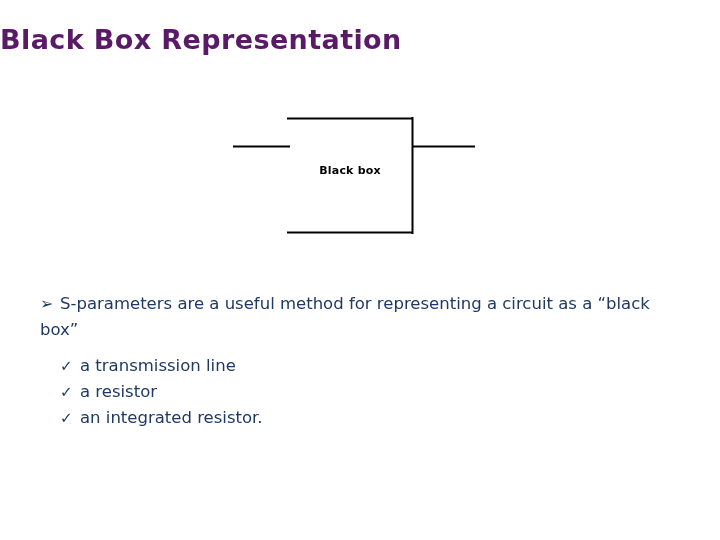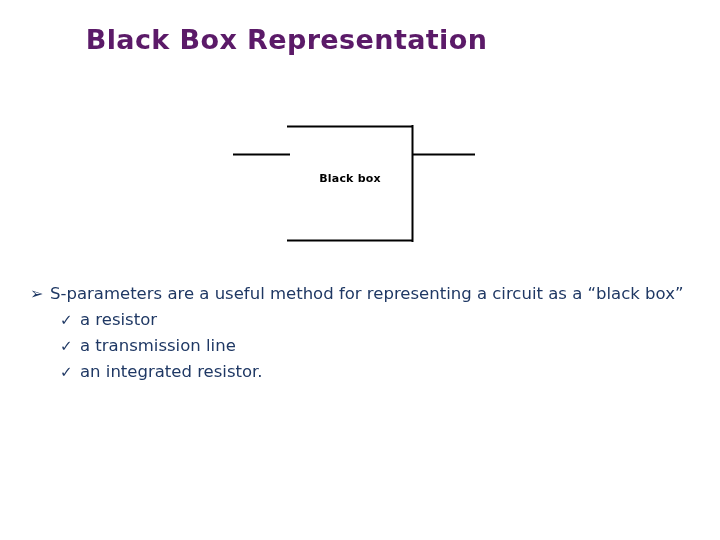--- a/index.html
+++ b/index.html
@@ -14,34 +14,33 @@
     overflow: hidden;
     font-family: "DejaVu Sans", "Liberation Sans", sans-serif;
   }
 
   
   .slide-title {
     position: absolute;
     left: 0;
     top: 24px;
     width: 573px;
-    text-align: center;
     color: #5b1a68;
     font-family: "DejaVu Sans", "Liberation Sans", sans-serif;
     font-size: 27px;
     font-weight: bold;
     letter-spacing: 0.4px;
     white-space: nowrap;
   }
 
   
   .diagram {
     position: absolute;
     left: 0;
-    top: 8px;
+    top: 0;
     width: 648px;
     height: 270px;
   }
   .diagram svg {
     display: block;
   }
   .bb-label {
     position: absolute;
     left: 287px;
     top: 164px;
@@ -61,21 +60,21 @@
     top: 281px;
     width: 668px;
     color: #1f3864;
     font-family: "DejaVu Sans", "Liberation Sans", sans-serif;
     font-size: 16.5px;
     line-height: 26px;
   }
   .bullet-l1 {
     position: relative;
     padding-left: 0;
-    margin: 0;
+    margin: 10px;
     text-indent: 0;
   }
   .bullet-l1 .marker {
     display: inline-block;
     width: 20px;
     font-size: 16px;
     color: #1f3864;
   }
   .bullet-l2 {
     margin: 0;
@@ -114,24 +113,24 @@
 </div>
 
 <div class="body-text">
 
   <p class="bullet-l1">
     <span class="marker">➢</span><span class="txt">S-parameters are a useful method for representing a circuit as a “black box”</span>
   </p>
 
 
   <p class="bullet-l2">
-    <span class="marker">✓</span><span class="txt">a resistor</span>
+    <span class="marker">✓</span><span class="txt">a transmission line</span>
   </p>
 
   <p class="bullet-l2">
-    <span class="marker">✓</span><span class="txt">a transmission line</span>
+    <span class="marker">✓</span><span class="txt">a resistor</span>
   </p>
 
   <p class="bullet-l2">
     <span class="marker">✓</span><span class="txt">an integrated resistor.</span>
   </p>
 
 </div>
 
 </body></html>

